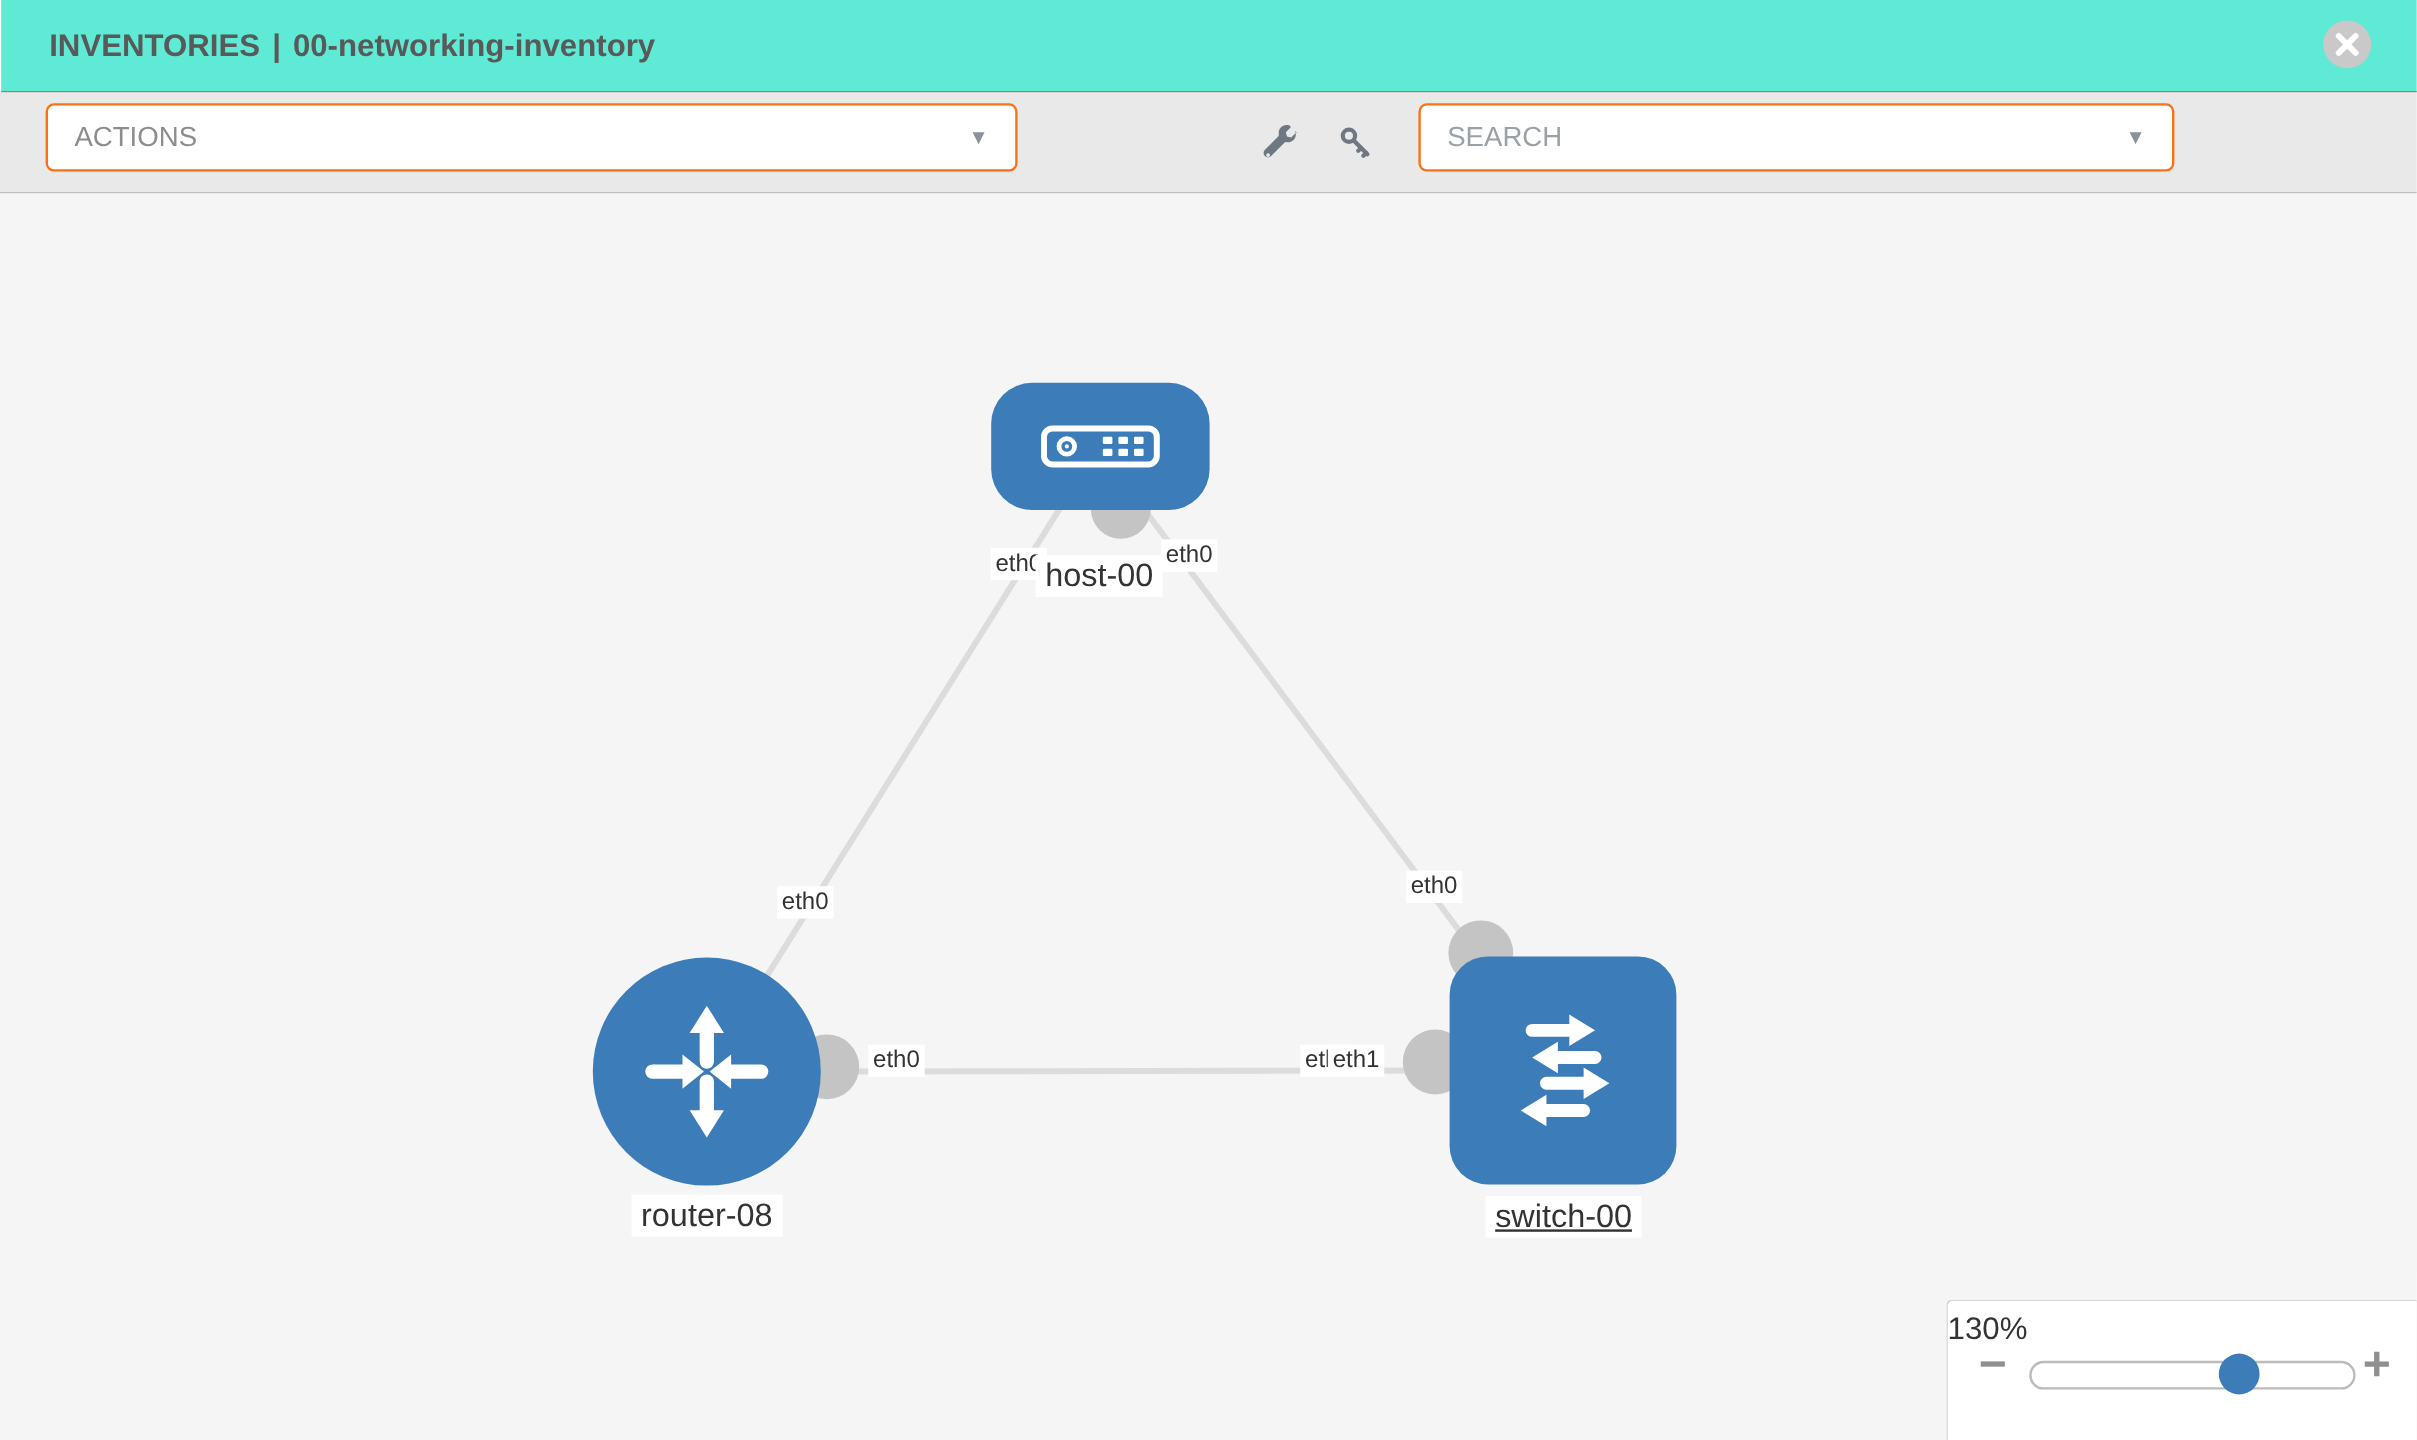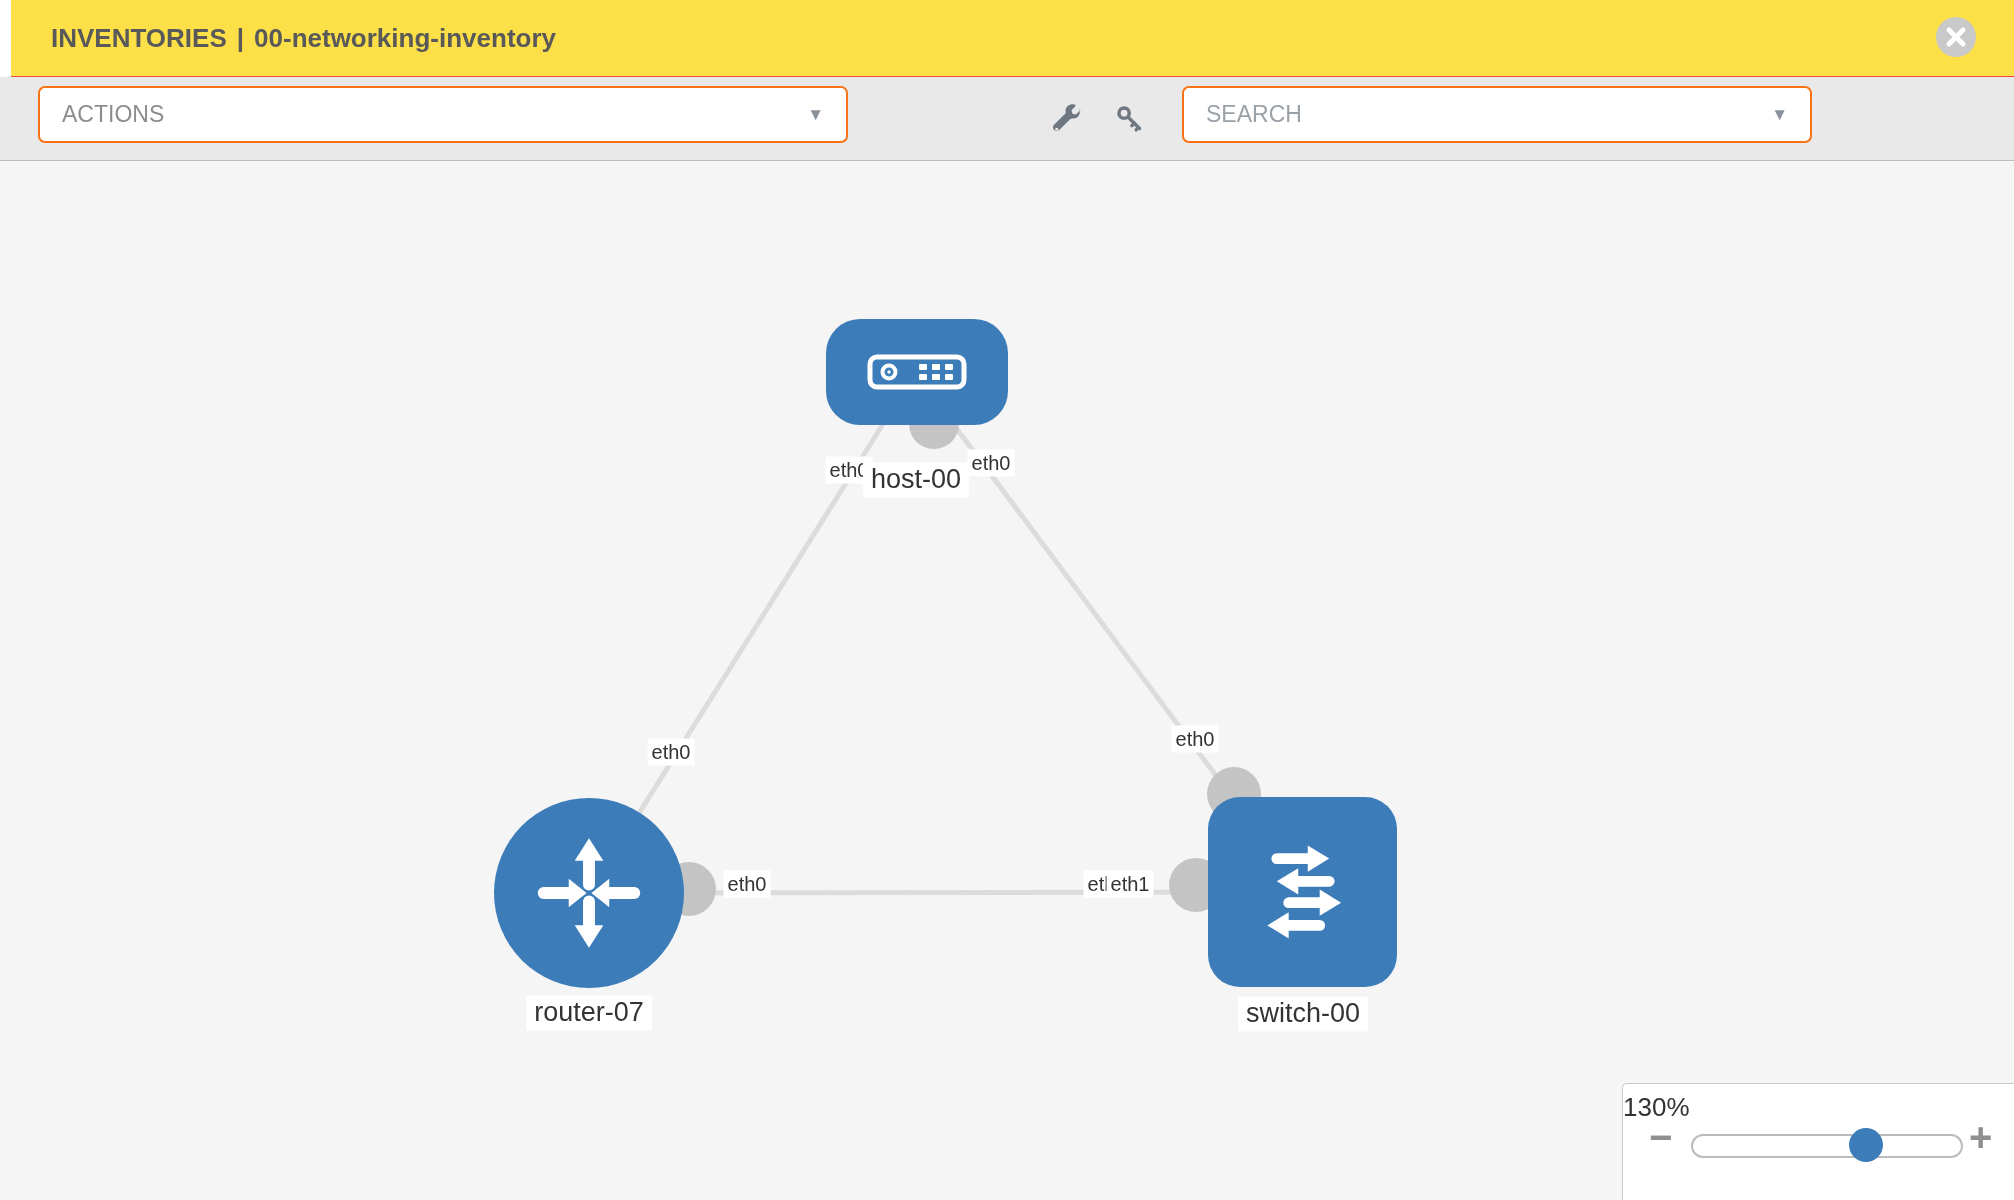--- a/index.html
+++ b/index.html
@@ -1,21 +1,21 @@
 <!DOCTYPE html>
 <html><head>
 <meta charset="utf-8">
 <style>
   html,body{margin:0;padding:0;}
   body{
     width:2014px;height:1200px;position:relative;overflow:hidden;
     font-family:"Liberation Sans",sans-serif;background:#ffffff;
   }
   
-  .header{position:absolute;top:0;left:11px;right:0;height:76px;background:#fde047;
+  .header{position:absolute;top:0;left:1px;right:0;height:76px;background:#5eead4;
           border-bottom:1px solid #ef4444;z-index:10;}
   .title{position:absolute;left:40px;top:50%;transform:translateY(-50%);
          font-size:26px;font-weight:bold;color:#595959;white-space:nowrap;}
   .title .divider{margin:0 10px;}
   .close-btn{position:absolute;right:38px;top:17px;width:40px;height:40px;border-radius:50%;
              background:#c9c9c9;display:flex;align-items:center;justify-content:center;cursor:pointer;}
   
   .toolbar{position:absolute;top:77px;left:0;right:0;height:83px;background:#e9e9e9;
            border-bottom:1px solid #bdbdbd;z-index:10;}
   .select-box{position:absolute;top:9px;height:57px;background:#fff;border:2px solid #f97316;
@@ -160,22 +160,22 @@
 
   <div class="chip" style="left:849px;top:309px;">eth0</div>
   <div class="chip" style="left:991px;top:302px;">eth0</div>
   <div class="chip" style="left:671px;top:591px;">eth0</div>
   <div class="chip" style="left:747px;top:723px;">eth0</div>
   <div class="chip" style="left:1107px;top:723px;">eth1</div>
   <div class="chip" style="left:1130px;top:723px;">eth1</div>
   <div class="chip" style="left:1195px;top:578px;">eth0</div>
 
   <div class="chip node-label" style="left:916px;top:295px;margin-top:24px;">host-00</div>
-  <div class="chip node-label" style="left:589px;top:852px;">router-07</div>
-  <div class="chip node-label" style="left:1303px;top:853px;">switch-00</div>
+  <div class="chip node-label" style="left:589px;top:852px;">router-08</div>
+  <div class="chip node-label" style="left:1303px;top:853px;text-decoration:underline;">switch-00</div>
 </div>
 
 <div class="zoom-panel">
   <div class="zoom-level">130%</div>
   <div class="zoom-minus">−</div>
   <div class="zoom-track">
     <div class="zoom-thumb"></div>
   </div>
   <div class="zoom-plus">+</div>
 </div>

